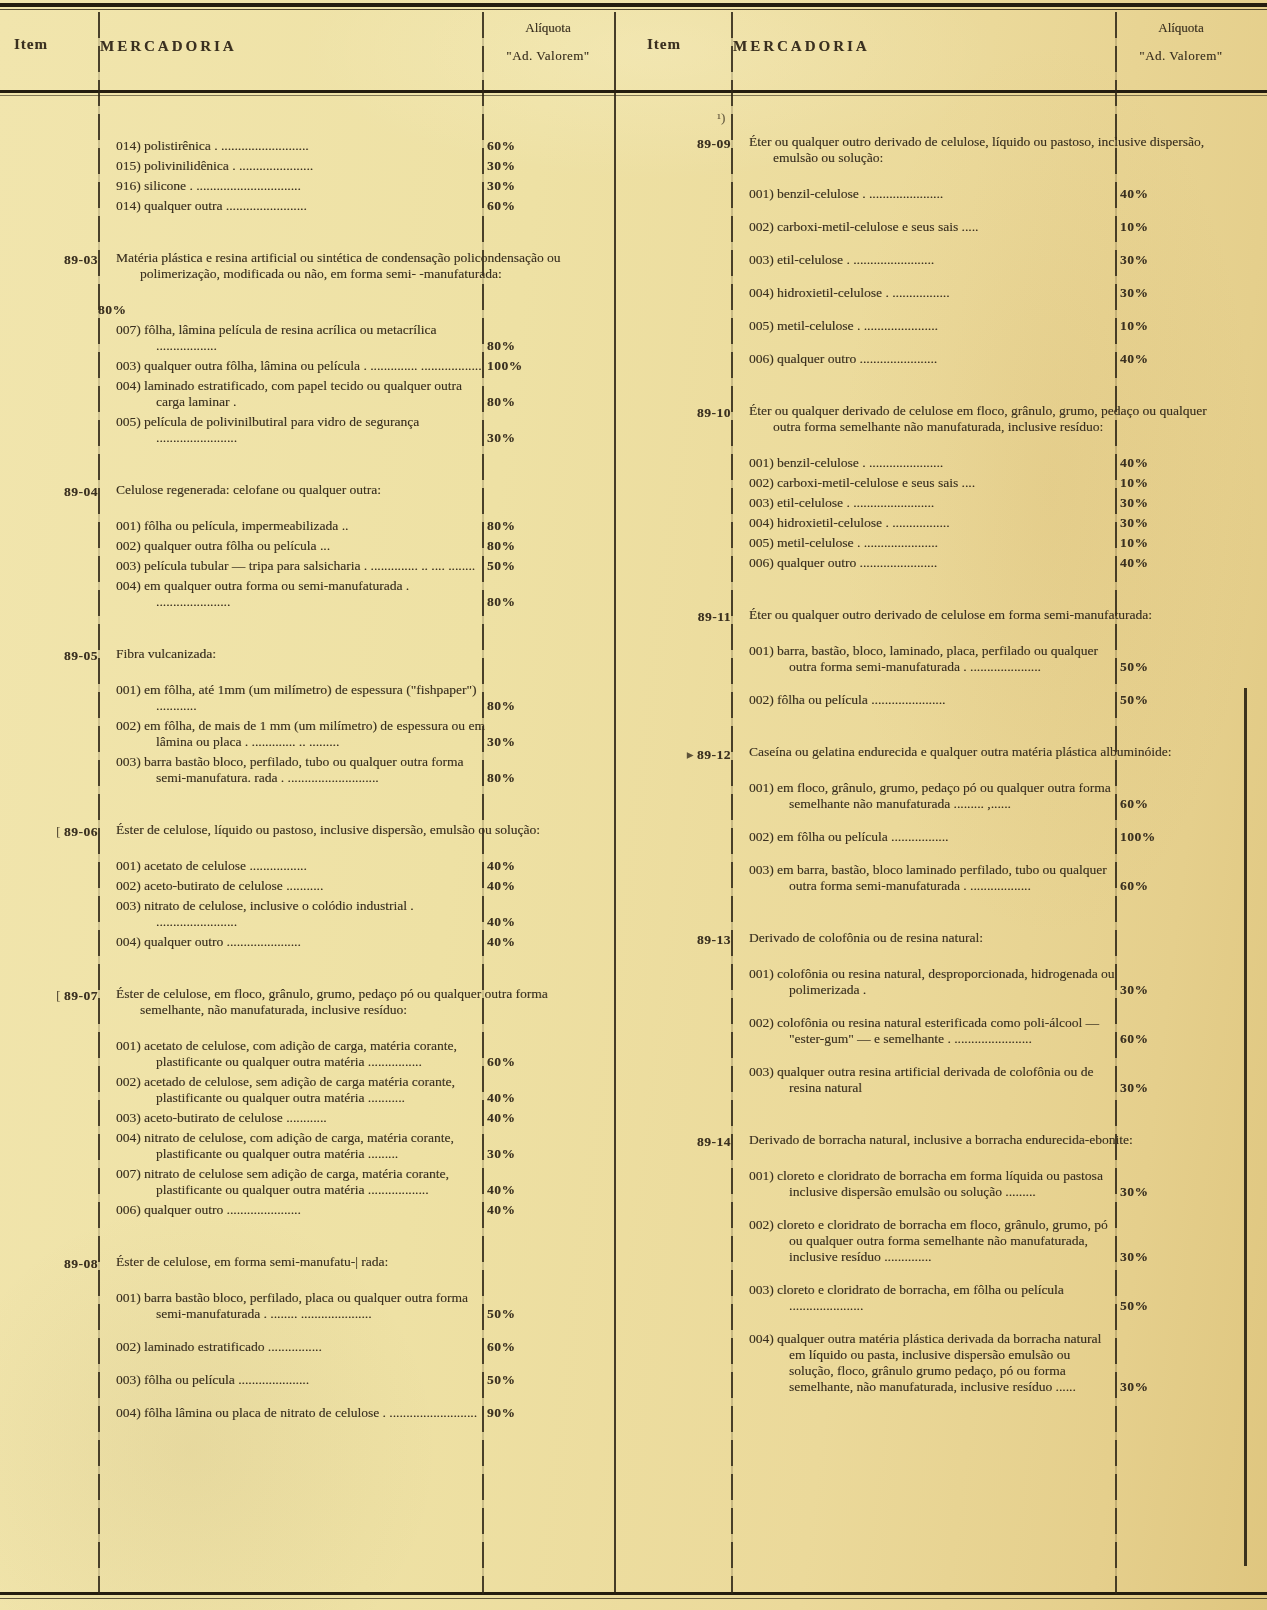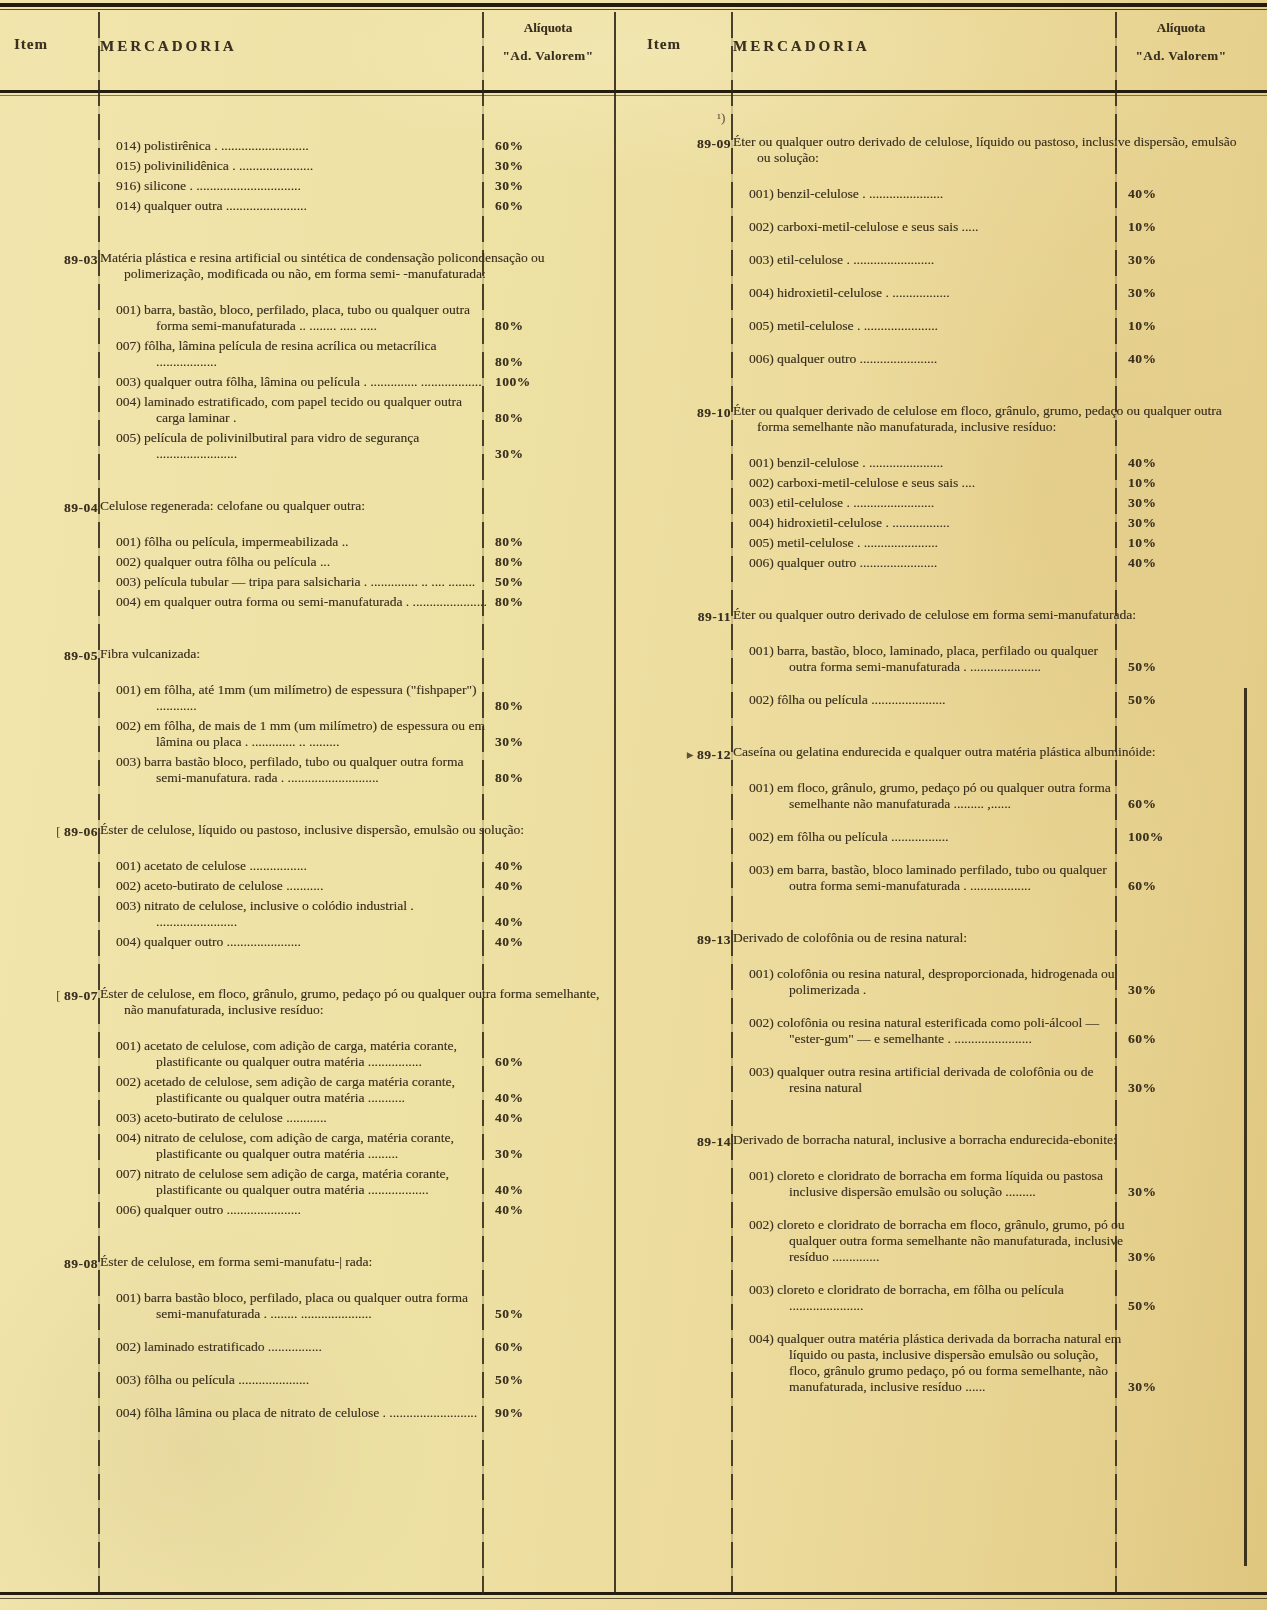--- a/index.html
+++ b/index.html
@@ -26,28 +26,28 @@
   .half{position:absolute;top:0;height:1610px}
   .half.left{left:6px;width:611px}
   .half.right{left:639px;width:611px}
   .vr{position:absolute;width:2px;top:12px;bottom:16px;
       background:repeating-linear-gradient(to bottom,rgba(44,36,20,.85) 0 26px,rgba(44,36,20,.18) 26px 34px)}
   .vr.a{left:92px}
   .vr.b{left:476px}
   .vr.edge{left:608px;width:2px;background:rgba(40,32,18,.85)}
   .h-item{position:absolute;top:36px;left:8px;width:80px;text-align:left;font-weight:bold;font-size:15px;letter-spacing:1px}
   .h-merc{position:absolute;top:38px;left:94px;width:380px;font-weight:bold;font-size:15px;letter-spacing:3px}
-  .h-aliq{position:absolute;top:20px;left:478px;width:128px;text-align:center;font-size:13px;font-weight:bold}
+  .h-aliq{position:absolute;top:20px;left:478px;width:128px;text-align:center;font-size:13px;font-weight:normal}
   .h-aliq .l2{margin-top:12px;letter-spacing:.5px}
-  .sections{position:absolute;top:98px;left:0;right:4px}
+  .sections{position:absolute;top:98px;left:0;right:12px}
   .section{display:flex;margin-top:36px}
   .section .icol{width:92px;flex:none;text-align:right;font-weight:bold;font-size:13.5px;padding-top:2px;letter-spacing:.5px;white-space:nowrap}
   .section .icol .pfx{font-weight:normal;opacity:.8;margin-right:3px}
   .section .bodycol{flex:1;min-width:0}
-  .heading{font-size:13.5px;line-height:16px;margin:0 0 20px;padding-left:26px;text-indent:-24px;padding-right:4px}
+  .heading{font-size:13.5px;line-height:16px;margin:0 16px 20px;padding-left:26px;text-indent:-24px;padding-right:4px}
   .entry{display:flex;align-items:flex-end;margin-top:4px}
   .section.loose .entry{margin-top:17px}
   .etext{flex:1;font-size:13.5px;line-height:16px;padding-left:58px;text-indent:-40px;padding-right:2px;word-break:break-word}
   .erate{flex:none;width:118px;font-weight:bold;font-size:13.5px;padding-bottom:0;letter-spacing:.5px}
   .corner-mark{position:absolute;top:110px;left:78px;font-size:13px;opacity:.75}
 </style>
 </head>
 <body>
 
 <div class="page">
@@ -96,21 +96,20 @@
               </div>
             </div>
           </div>
         </div>
         <div class="section">
           <div class="icol">89-03</div>
           <div class="bodycol">
             <p class="heading">Matéria plástica e resina artificial ou sintética de condensação policondensação ou polimerização, modificada ou não, em forma semi- -manufaturada:</p>
             <div class="entries">
               <div class="entry">
-                <div class="etext">001) barra, bastão, bloco, perfilado, placa, tubo ou qualquer outra forma semi-manufaturada .. ........ ..... .....</div>
                 <div class="erate">80%</div>
               </div>
               <div class="entry">
                 <div class="etext">007) fôlha, lâmina película de resina acrílica ou metacrílica ..................</div>
                 <div class="erate">80%</div>
               </div>
               <div class="entry">
                 <div class="etext">003) qualquer outra fôlha, lâmina ou película . .............. ..................</div>
                 <div class="erate">100%</div>
               </div>

